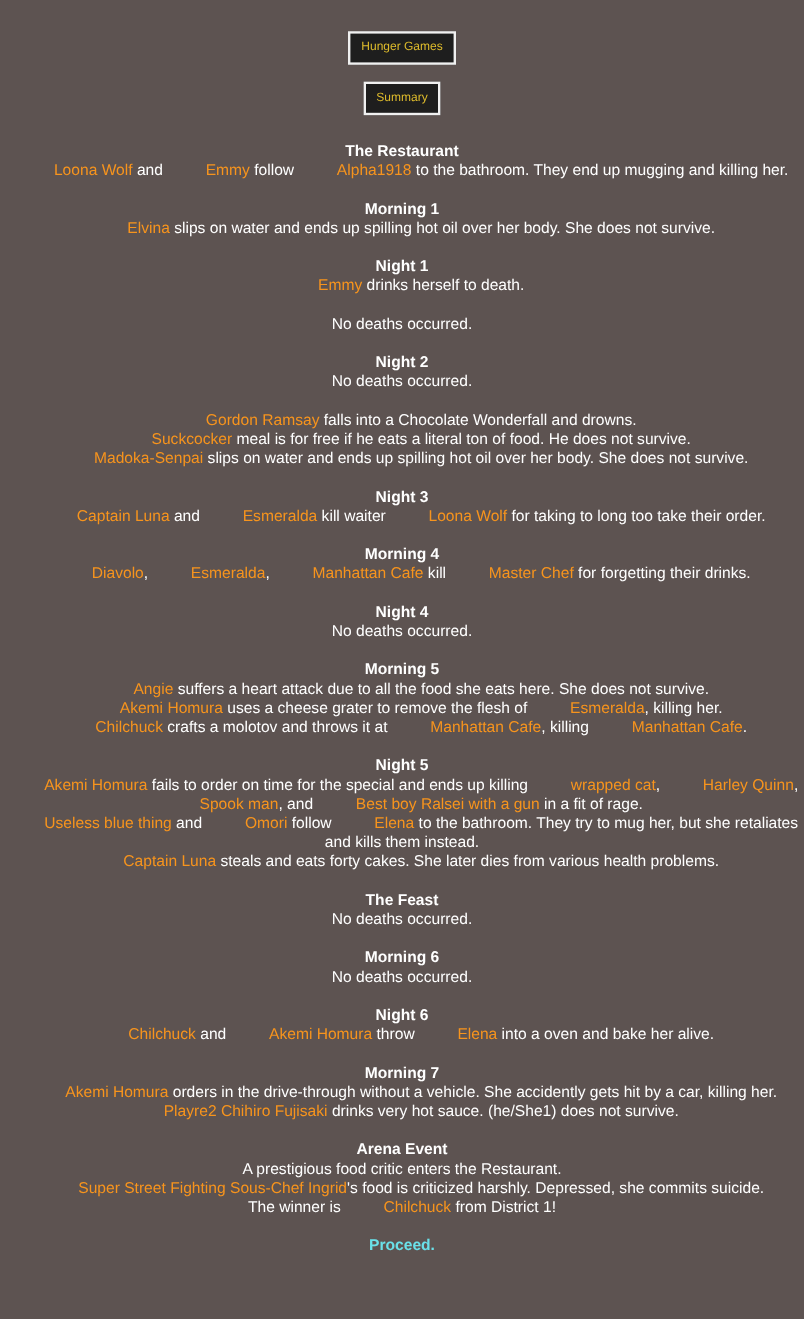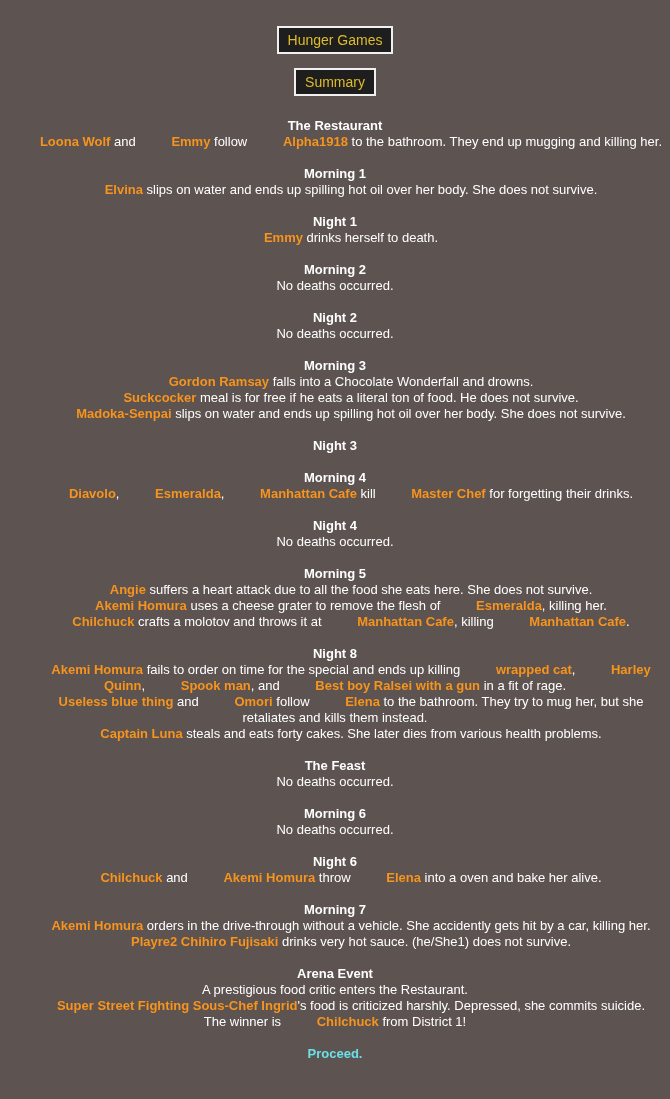--- a/index.html
+++ b/index.html
@@ -25,32 +25,32 @@
     padding-top:26px;
     text-align:center;
     box-sizing:border-box;
   }
   .box{
     display:inline-block;
     background:var(--box-bg);
     border:2px solid var(--box-border);
     color:var(--box-text);
     font-family:inherit;
-    font-size:14px;
+    font-size:10px;
     line-height:18px;
     padding:3px 9px;
     text-decoration:none;
     cursor:pointer;
   }
   .box-row{margin-bottom:14px;}
   #sections{margin-top:22px;padding:0 4px;}
   .section{margin-bottom:16px;}
   .section-title{font-weight:bold;color:var(--text);}
   .event{color:var(--text);}
-  .tribute{color:var(--name);font-weight:bold;padding-left:32px;}
+  .tribute{color:var(--name);font-weight:normal;padding-left:32px;}
   .proceed-row{margin-top:16px;padding-bottom:14px;}
   .proceed{
     color:var(--proceed);
     font-weight:bold;
     text-decoration:none;
     cursor:pointer;
     margin-top:12px;
   }
 </style>
 </head>
@@ -71,52 +71,51 @@
       </div>
       <div class="section">
         <div class="section-title">Morning 1</div>
         <div class="event"><span class="tribute">Elvina</span> slips on water and ends up spilling hot oil over her body. She does not survive.</div>
       </div>
       <div class="section">
         <div class="section-title">Night 1</div>
         <div class="event"><span class="tribute">Emmy</span> drinks herself to death.</div>
       </div>
       <div class="section">
-        <div class="section-title">Morning 2</div>
         <div class="event">No deaths occurred.</div>
       </div>
       <div class="section">
         <div class="section-title">Night 2</div>
         <div class="event">No deaths occurred.</div>
       </div>
       <div class="section">
-        <div class="section-title">Morning 3</div>
         <div class="event"><span class="tribute">Gordon Ramsay</span> falls into a Chocolate Wonderfall and drowns.</div>
         <div class="event"><span class="tribute">Suckcocker</span> meal is for free if he eats a literal ton of food. He does not survive.</div>
         <div class="event"><span class="tribute">Madoka-Senpai</span> slips on water and ends up spilling hot oil over her body. She does not survive.</div>
       </div>
       <div class="section">
         <div class="section-title">Night 3</div>
+        <div class="event"><span class="tribute">Captain Luna</span> and <span class="tribute">Esmeralda</span> kill waiter <span class="tribute">Loona Wolf</span> for taking to long too take their order.</div>
       </div>
       <div class="section">
         <div class="section-title">Morning 4</div>
         <div class="event"><span class="tribute">Diavolo</span>, <span class="tribute">Esmeralda</span>, <span class="tribute">Manhattan Cafe</span> kill <span class="tribute">Master Chef</span> for forgetting their drinks.</div>
       </div>
       <div class="section">
         <div class="section-title">Night 4</div>
         <div class="event">No deaths occurred.</div>
       </div>
       <div class="section">
         <div class="section-title">Morning 5</div>
         <div class="event"><span class="tribute">Angie</span> suffers a heart attack due to all the food she eats here. She does not survive.</div>
         <div class="event"><span class="tribute">Akemi Homura</span> uses a cheese grater to remove the flesh of <span class="tribute">Esmeralda</span>, killing her.</div>
         <div class="event"><span class="tribute">Chilchuck</span> crafts a molotov and throws it at <span class="tribute">Manhattan Cafe</span>, killing <span class="tribute">Manhattan Cafe</span>.</div>
       </div>
       <div class="section">
-        <div class="section-title">Night 8</div>
+        <div class="section-title">Night 5</div>
         <div class="event"><span class="tribute">Akemi Homura</span> fails to order on time for the special and ends up killing <span class="tribute">wrapped cat</span>, <span class="tribute">Harley Quinn</span>, <span class="tribute">Spook man</span>, and <span class="tribute">Best boy Ralsei with a gun</span> in a fit of rage.</div>
         <div class="event"><span class="tribute">Useless blue thing</span> and <span class="tribute">Omori</span> follow <span class="tribute">Elena</span> to the bathroom. They try to mug her, but she retaliates and kills them instead.</div>
         <div class="event"><span class="tribute">Captain Luna</span> steals and eats forty cakes. She later dies from various health problems.</div>
       </div>
       <div class="section">
         <div class="section-title">The Feast</div>
         <div class="event">No deaths occurred.</div>
       </div>
       <div class="section">
         <div class="section-title">Morning 6</div>

